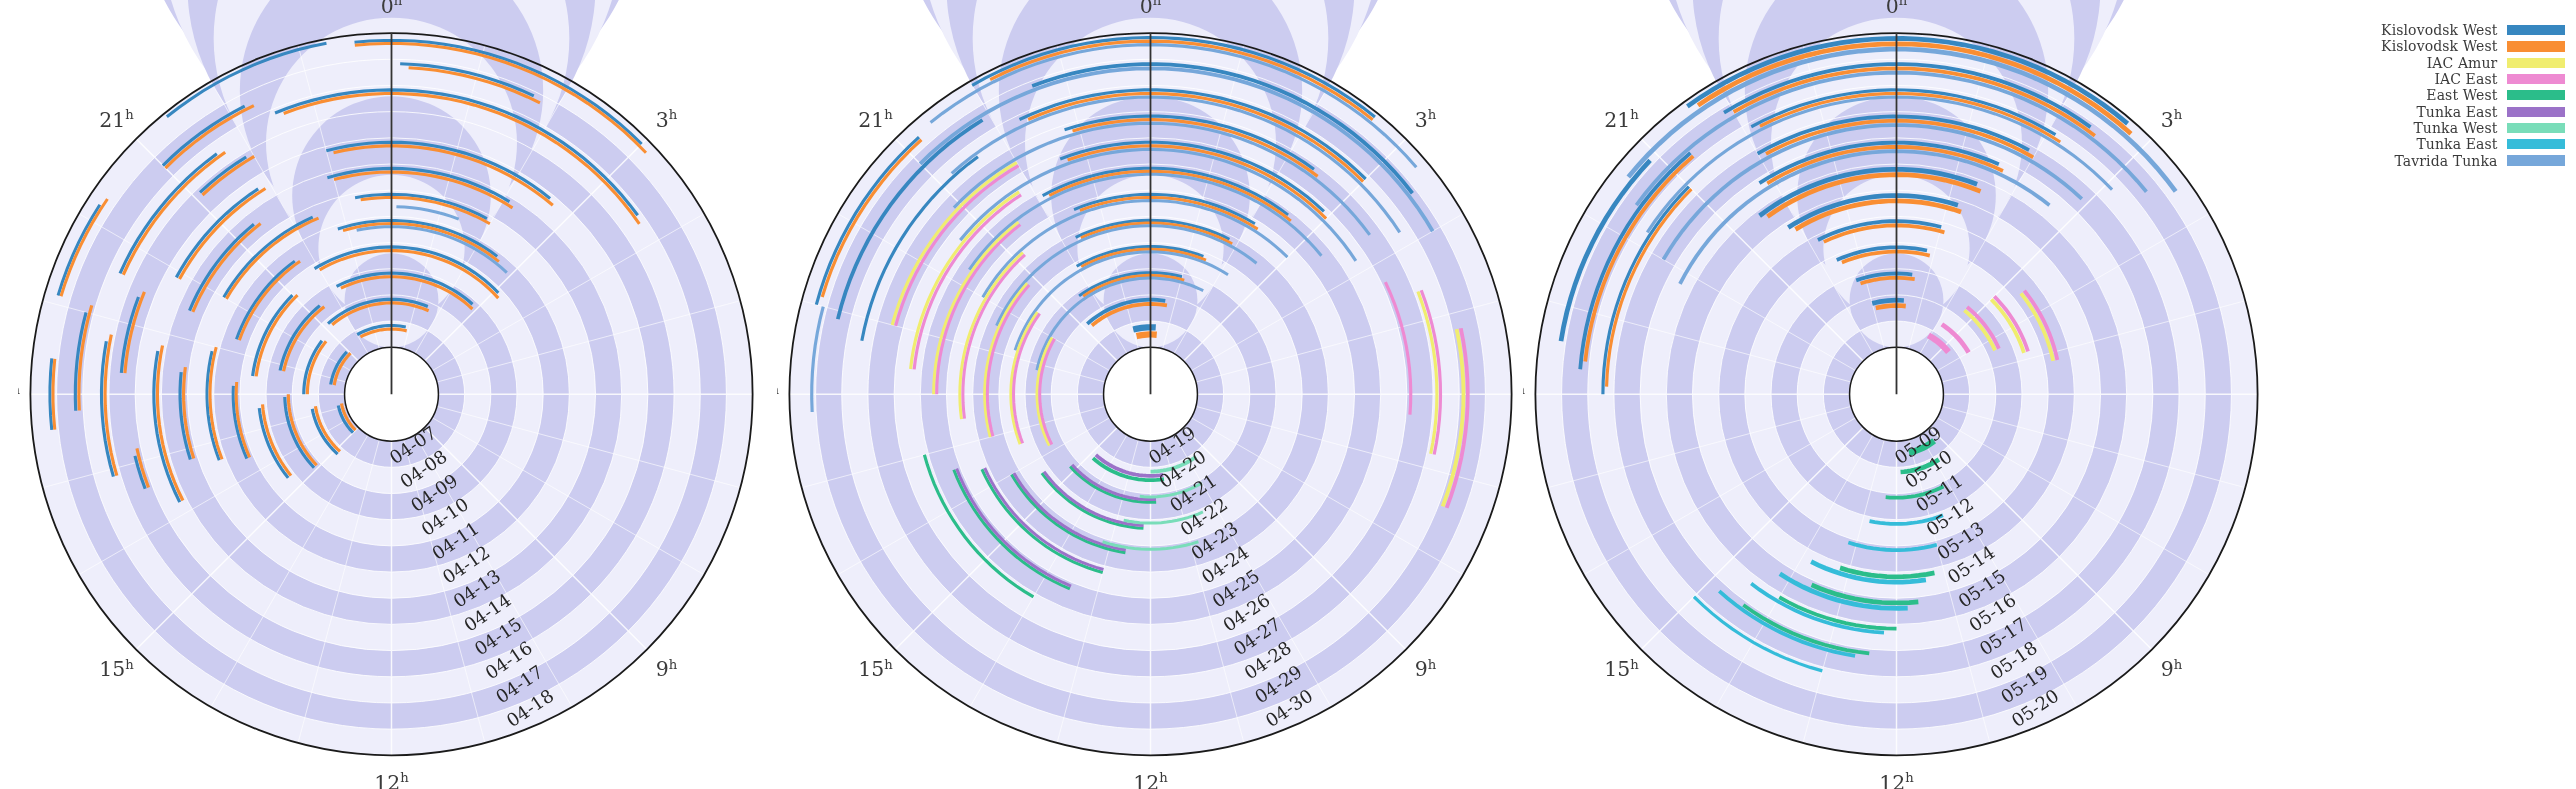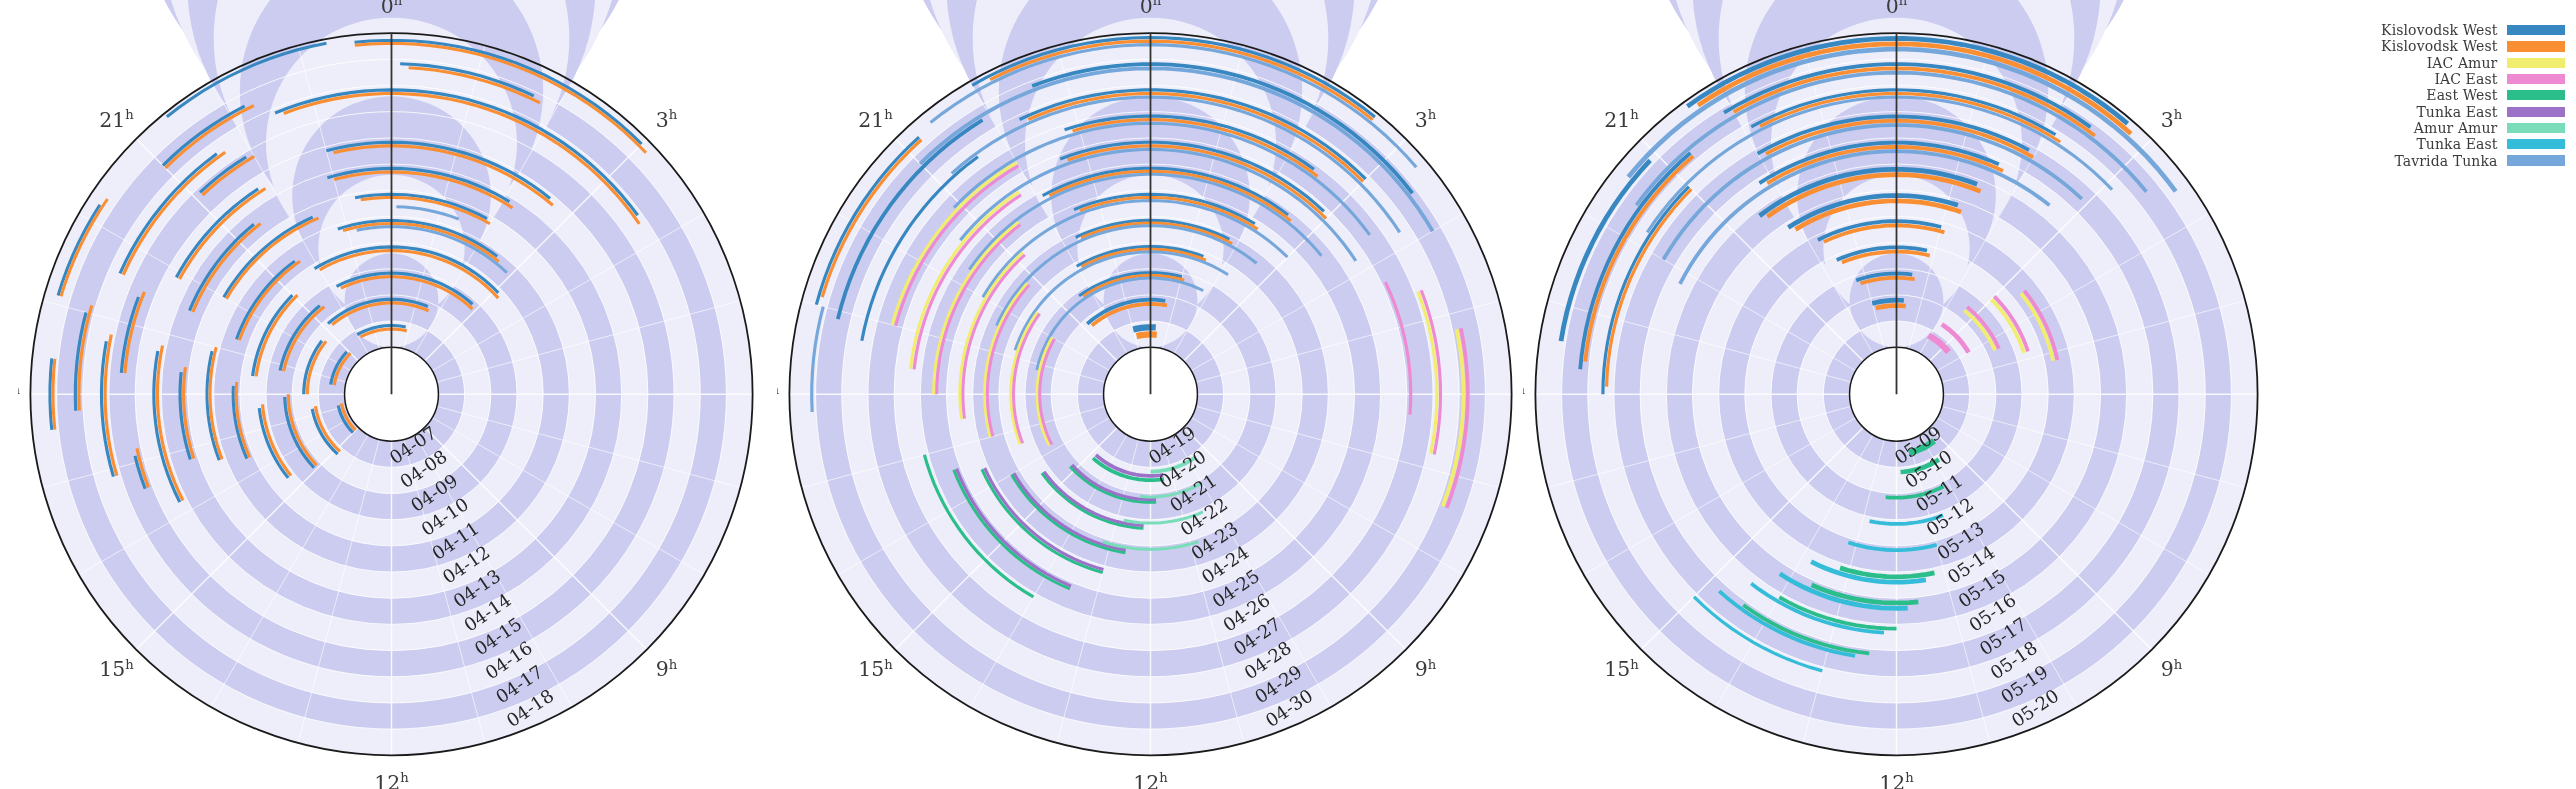--- a/index.html
+++ b/index.html
@@ -594,21 +594,21 @@
       </div>
       <div class="legend-row">
         <span class="legend-label">East West</span>
         <span class="legend-swatch" style="background: rgb(43, 189, 138);"></span>
       </div>
       <div class="legend-row">
         <span class="legend-label">Tunka East</span>
         <span class="legend-swatch" style="background: rgb(155, 114, 200);"></span>
       </div>
       <div class="legend-row">
-        <span class="legend-label">Amur Amur</span>
+        <span class="legend-label">Tunka West</span>
         <span class="legend-swatch" style="background: rgb(121, 221, 185);"></span>
       </div>
       <div class="legend-row">
         <span class="legend-label">Tunka East</span>
         <span class="legend-swatch" style="background: rgb(53, 188, 217);"></span>
       </div>
       <div class="legend-row">
         <span class="legend-label">Tavrida Tunka</span>
         <span class="legend-swatch" style="background: rgb(118, 167, 218);"></span>
       </div>

